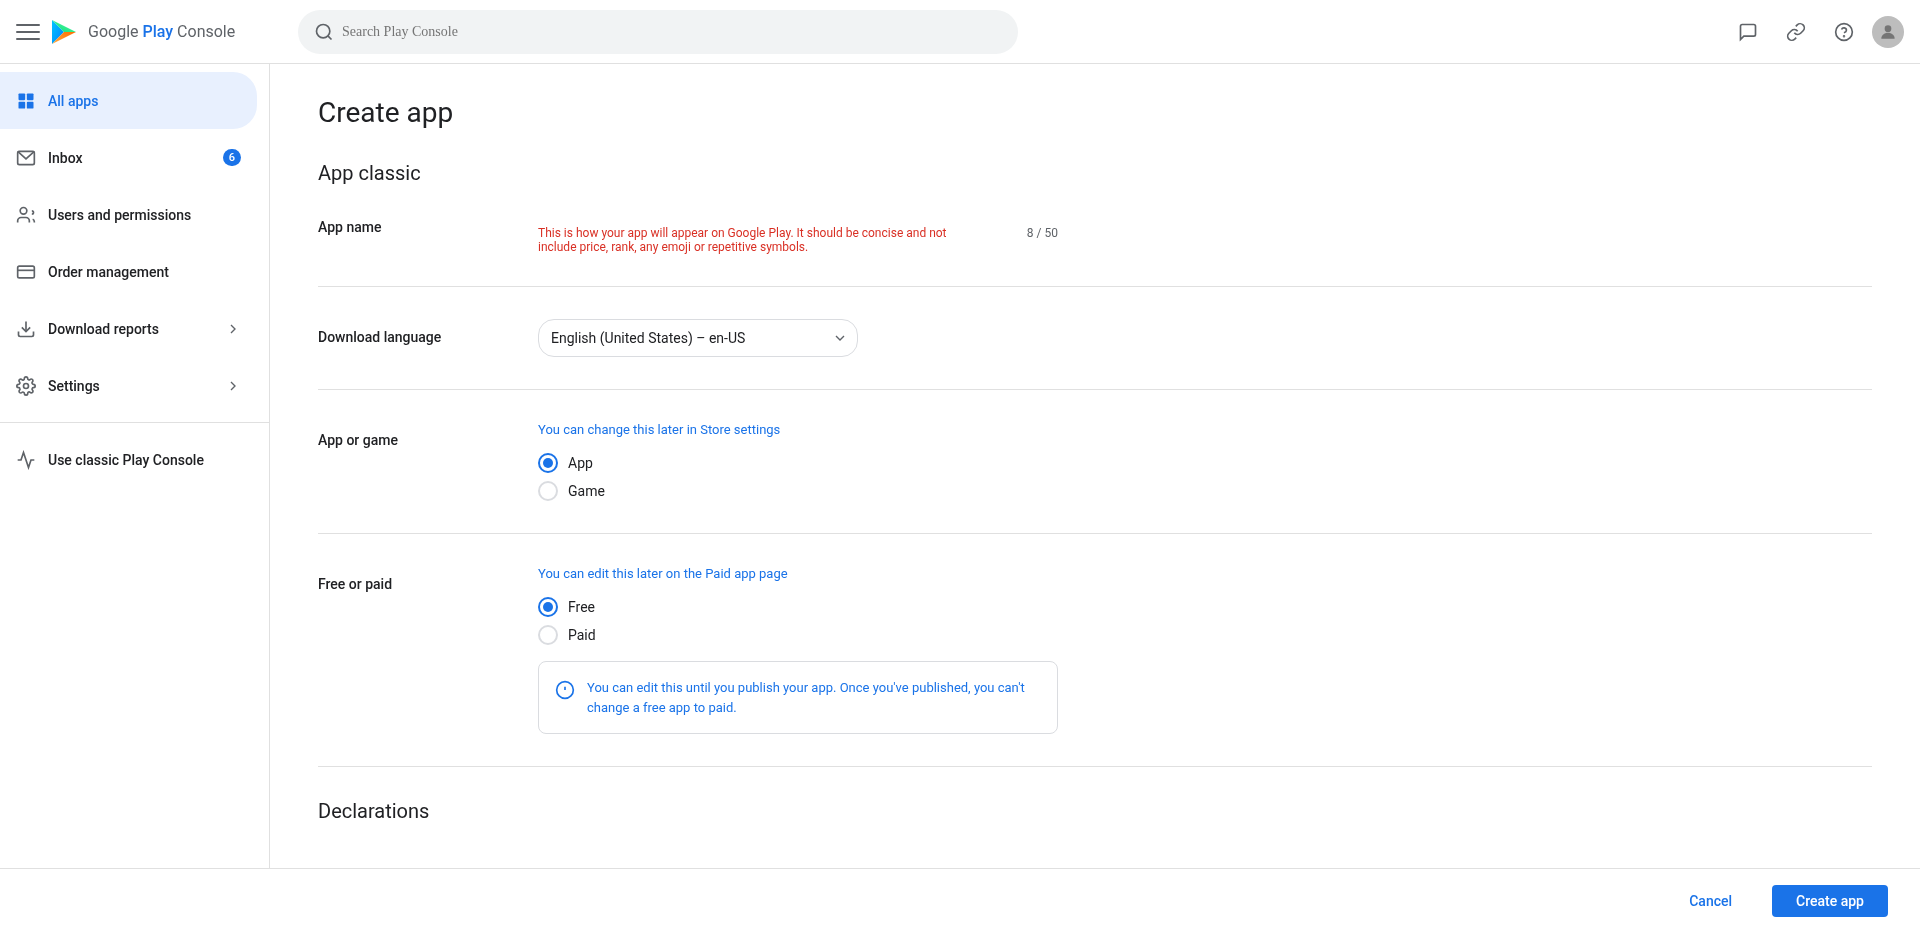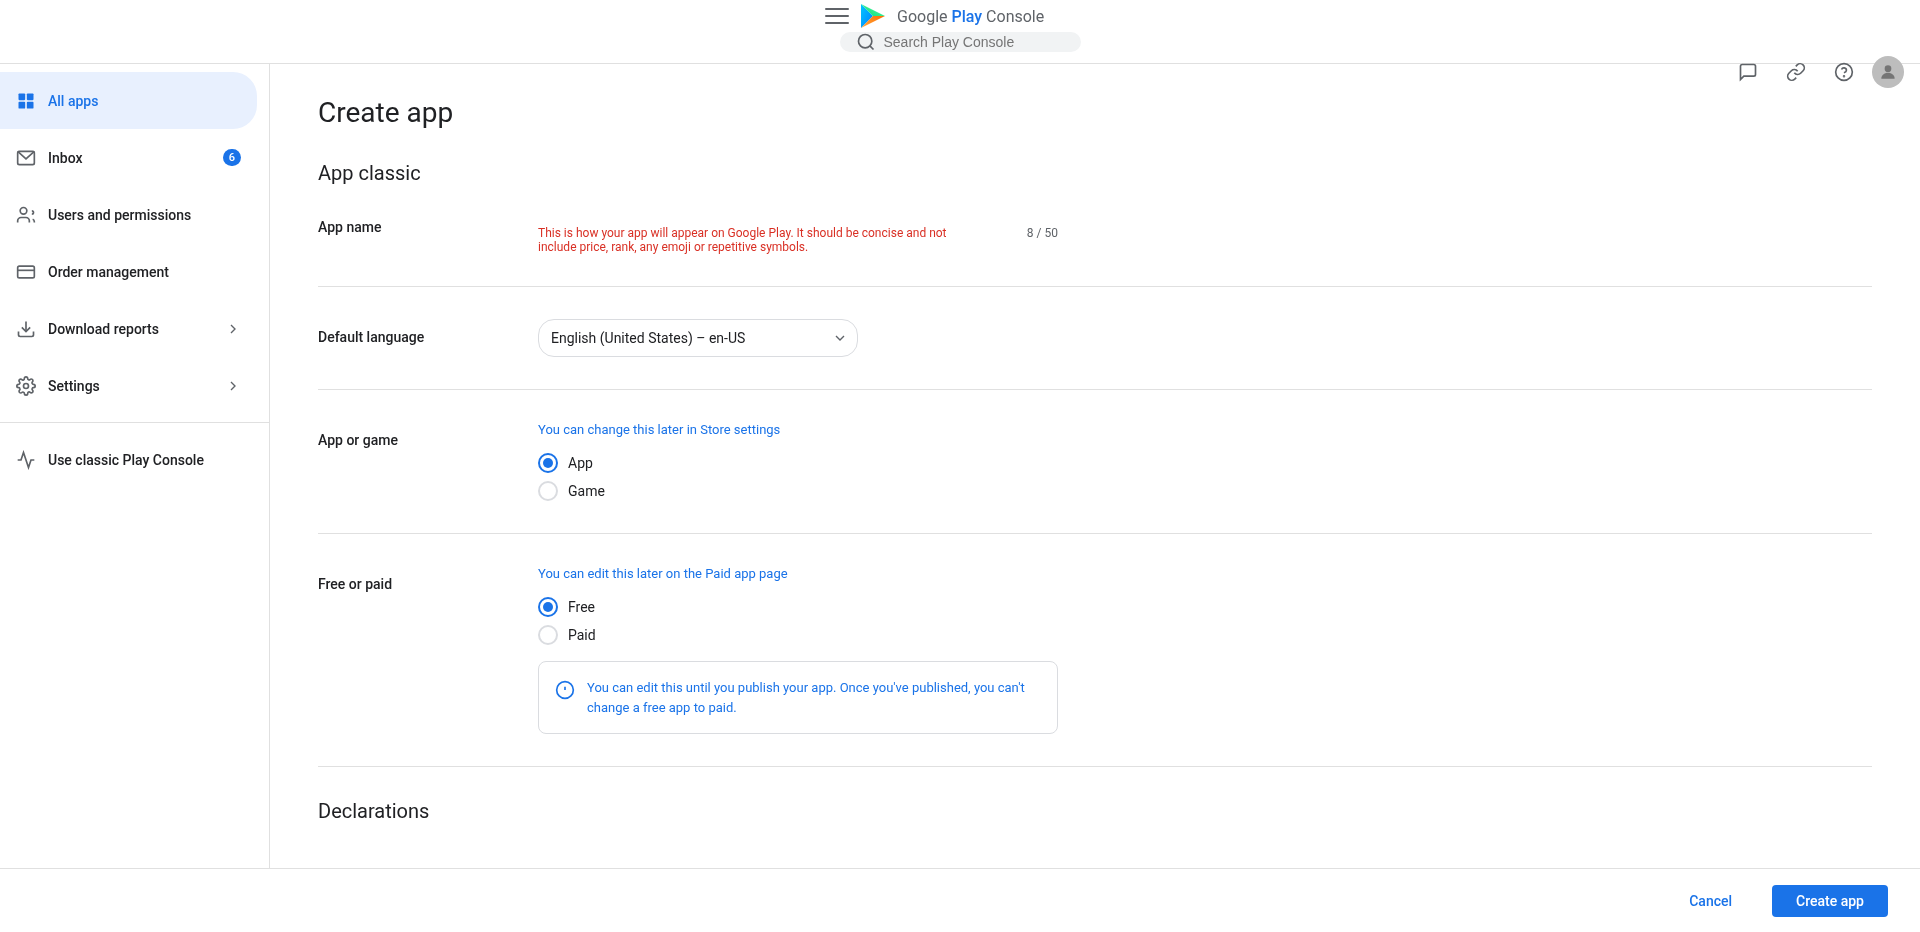--- a/index.html
+++ b/index.html
@@ -1,35 +1,35 @@
 <!DOCTYPE html>
 <html><head>
   <meta charset="utf-8">
   <style>
     * { box-sizing: border-box; margin: 0; padding: 0; }
     body { font-family: 'Google Sans', Roboto, Arial, sans-serif; background: #fff; color: #202124; font-size: 14px; display: flex; flex-direction: column; height: 932px; overflow: hidden; }
 
     
     .topbar {
       display: flex; align-items: center; height: 64px; border-bottom: 1px solid #e0e0e0;
-      background: #fff; padding: 0 16px; gap: 0; flex-shrink: 0; z-index: 10; flex-direction: column;
+      background: #fff; padding: 0 16px; gap: 12px; flex-shrink: 0; z-index: 10;
     }
     .topbar-left { display: flex; align-items: center; gap: 8px; width: 270px; flex-shrink: 0; }
     .menu-icon { width: 24px; height: 24px; display: flex; flex-direction: column; justify-content: center; gap: 5px; cursor: pointer; }
     .menu-icon span { display: block; height: 2px; background: #5f6368; border-radius: 1px; }
     .logo-icon { width: 32px; height: 32px; }
     .logo-text { font-size: 16px; font-weight: 400; color: #202124; white-space: nowrap; }
     .logo-text .play { color: #1a73e8; font-weight: 500; }
 
     .search-bar {
       flex: 1; max-width: 720px; display: flex; align-items: center;
       background: #f1f3f4; border-radius: 24px; padding: 0 16px; height: 44px; gap: 8px;
     }
     .search-bar input {
-      border: none; background: transparent; outline: none; font-size: 14px; color: #202124; width: 100%;
+      border: none; background: transparent; outline: none; font-size: 14px; color: #202124; width: 100%; font-family: Liberation Serif, serif;
     }
     .search-icon-svg { color: #5f6368; flex-shrink: 0; }
 
     .topbar-right { margin-left: auto; display: flex; align-items: center; gap: 8px; }
     .icon-btn { width: 40px; height: 40px; border-radius: 50%; display: flex; align-items: center; justify-content: center; cursor: pointer; border: none; background: transparent; color: #5f6368; }
     .avatar { width: 32px; height: 32px; border-radius: 50%; background: #bdbdbd; display: flex; align-items: center; justify-content: center; cursor: pointer; }
 
     
     .main-layout { display: flex; flex: 1; overflow: hidden; }
 
@@ -301,21 +301,21 @@
       <div class="form-label">App name</div>
       <div class="form-control">
         <div class="input-hint">
           <span style="max-width: 80%; font-size:12px; color:#d93025;">This is how your app will appear on Google Play. It should be concise and not include price, rank, any emoji or repetitive symbols.</span>
           <span style="font-size:12px; color:#5f6368; white-space:nowrap; margin-left:8px;">8 / 50</span>
         </div>
       </div>
     </div>
 
     <div class="form-row">
-      <div class="form-label">Default language</div>
+      <div class="form-label">Download language</div>
       <div class="form-control">
         <div class="select-wrapper">
           <select class="select-input">
             <option>English (United States) – en-US</option>
           </select>
           <span class="select-arrow">
             <svg width="16" height="16" viewBox="0 0 24 24" fill="none" stroke="#5f6368" stroke-width="2">
               <polyline points="6,9 12,15 18,9"></polyline>
             </svg>
           </span>

